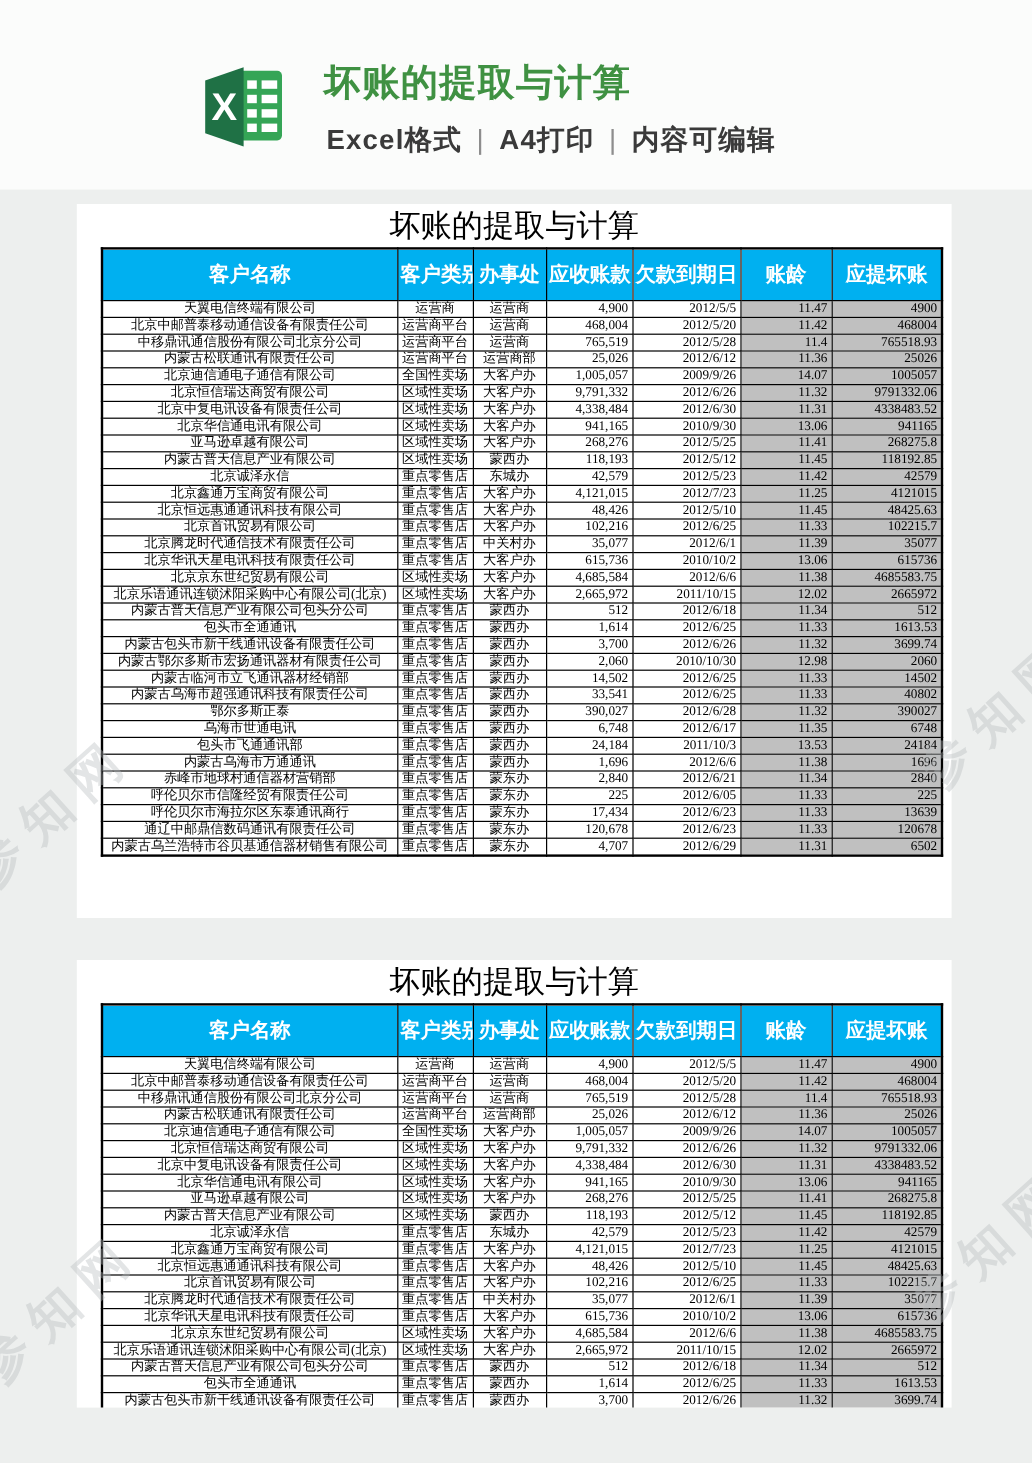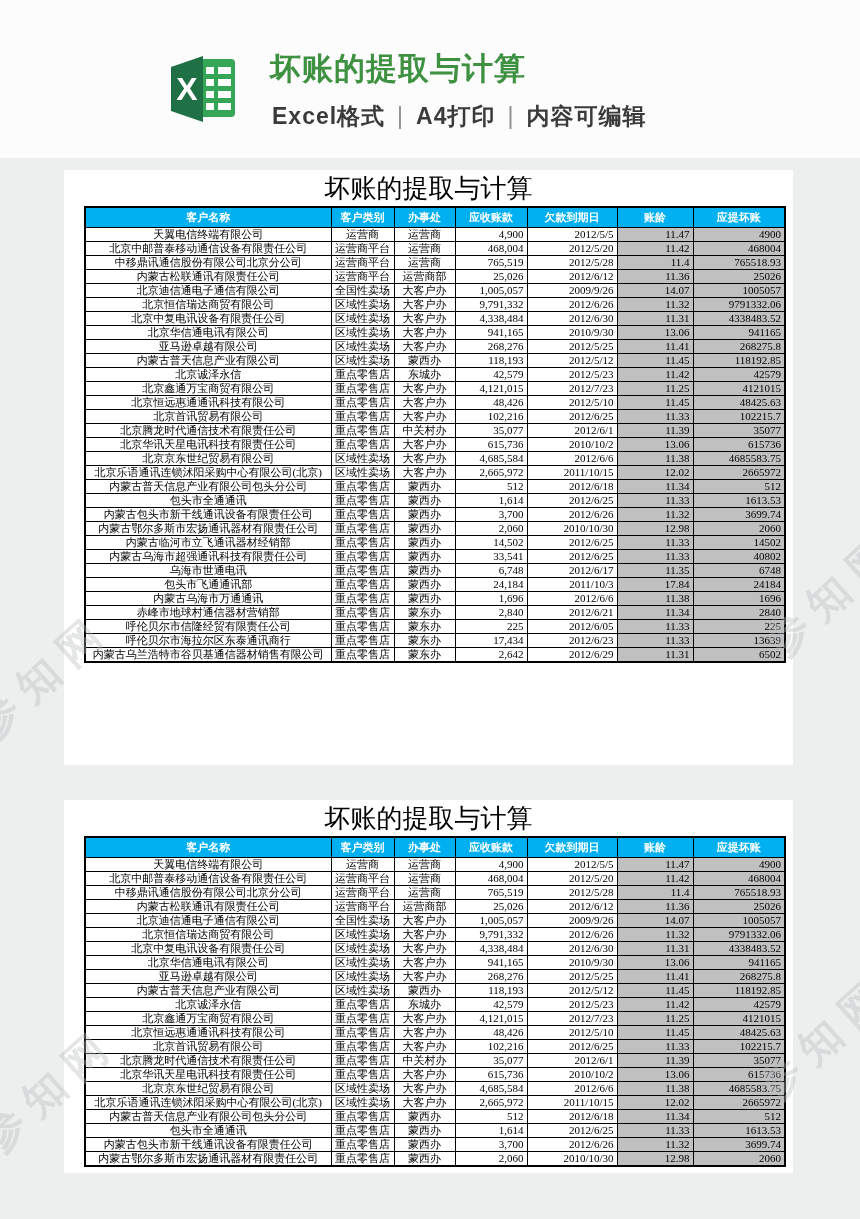--- a/index.html
+++ b/index.html
@@ -37,21 +37,21 @@
   }
   table.sheet{
     border-collapse:collapse;table-layout:fixed;
     margin-left:20px;width:700px;
     font-family:"Liberation Serif","DejaVu Serif",serif;
     border:2px solid #000;
   }
   table.sheet th{
     background:var(--table-header-bg);color:var(--table-header-text);
     font-family:"Liberation Sans",sans-serif;
-    font-size:11px;font-weight:bold;height:20px;
+    font-size:17px;font-weight:bold;height:43px;
     border:1px solid #000;padding:0 2px;overflow:hidden;white-space:nowrap;
   }
   table.sheet td{
     border:1px solid #000;font-size:11px;height:14px;line-height:13px;
     padding:0 3px;overflow:hidden;white-space:nowrap;color:#000;
   }
   td.c-name,td.c-cat,td.c-office{text-align:center;}
   td.c-recv,td.c-date,td.c-age,td.c-bad{text-align:right;}
   td.c-date{padding-right:5px;font-family:Liberation Serif, serif;}
   td.c-age{padding-right:8px;text-align:right;}
@@ -325,35 +325,44 @@
         <tr>
           <td class="c-name">内蒙古乌海市超强通讯科技有限责任公司</td>
           <td class="c-cat">重点零售店</td>
           <td class="c-office">蒙西办</td>
           <td class="c-recv">33,541</td>
           <td class="c-date">2012/6/25</td>
           <td class="c-age">11.33</td>
           <td class="c-bad">40802</td>
         </tr>
         <tr>
+          <td class="c-name">鄂尔多斯正泰</td>
+          <td class="c-cat">重点零售店</td>
+          <td class="c-office">蒙西办</td>
+          <td class="c-recv">390,027</td>
+          <td class="c-date">2012/6/28</td>
+          <td class="c-age">11.32</td>
+          <td class="c-bad">390027</td>
+        </tr>
+        <tr>
           <td class="c-name">乌海市世通电讯</td>
           <td class="c-cat">重点零售店</td>
           <td class="c-office">蒙西办</td>
           <td class="c-recv">6,748</td>
           <td class="c-date">2012/6/17</td>
           <td class="c-age">11.35</td>
           <td class="c-bad">6748</td>
         </tr>
         <tr>
           <td class="c-name">包头市飞通通讯部</td>
           <td class="c-cat">重点零售店</td>
           <td class="c-office">蒙西办</td>
           <td class="c-recv">24,184</td>
           <td class="c-date">2011/10/3</td>
-          <td class="c-age">17.84</td>
+          <td class="c-age">13.53</td>
           <td class="c-bad">24184</td>
         </tr>
         <tr>
           <td class="c-name">内蒙古乌海市万通通讯</td>
           <td class="c-cat">重点零售店</td>
           <td class="c-office">蒙西办</td>
           <td class="c-recv">1,696</td>
           <td class="c-date">2012/6/6</td>
           <td class="c-age">11.38</td>
           <td class="c-bad">1696</td>
@@ -379,24 +388,33 @@
         <tr>
           <td class="c-name">呼伦贝尔市海拉尔区东泰通讯商行</td>
           <td class="c-cat">重点零售店</td>
           <td class="c-office">蒙东办</td>
           <td class="c-recv">17,434</td>
           <td class="c-date">2012/6/23</td>
           <td class="c-age">11.33</td>
           <td class="c-bad">13639</td>
         </tr>
         <tr>
+          <td class="c-name">通辽中邮鼎信数码通讯有限责任公司</td>
+          <td class="c-cat">重点零售店</td>
+          <td class="c-office">蒙东办</td>
+          <td class="c-recv">120,678</td>
+          <td class="c-date">2012/6/23</td>
+          <td class="c-age">11.33</td>
+          <td class="c-bad">120678</td>
+        </tr>
+        <tr>
           <td class="c-name">内蒙古乌兰浩特市谷贝基通信器材销售有限公司</td>
           <td class="c-cat">重点零售店</td>
           <td class="c-office">蒙东办</td>
-          <td class="c-recv">2,642</td>
+          <td class="c-recv">4,707</td>
           <td class="c-date">2012/6/29</td>
           <td class="c-age">11.31</td>
           <td class="c-bad">6502</td>
         </tr>
       </tbody>
   </table>
 </section>
 
 <section class="card card2">
   <h2 class="sheet-title">坏账的提取与计算</h2>

